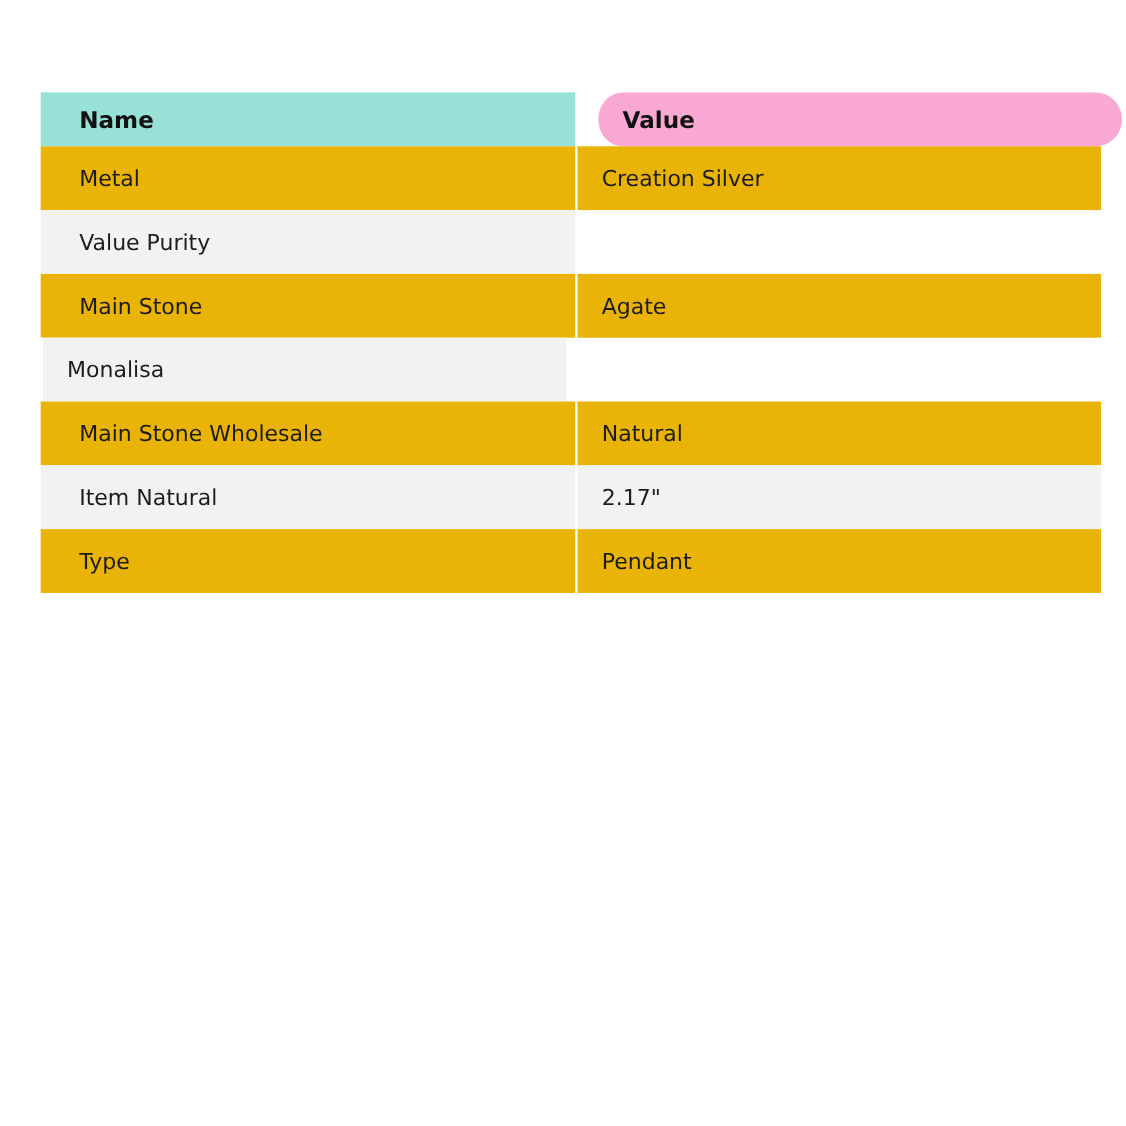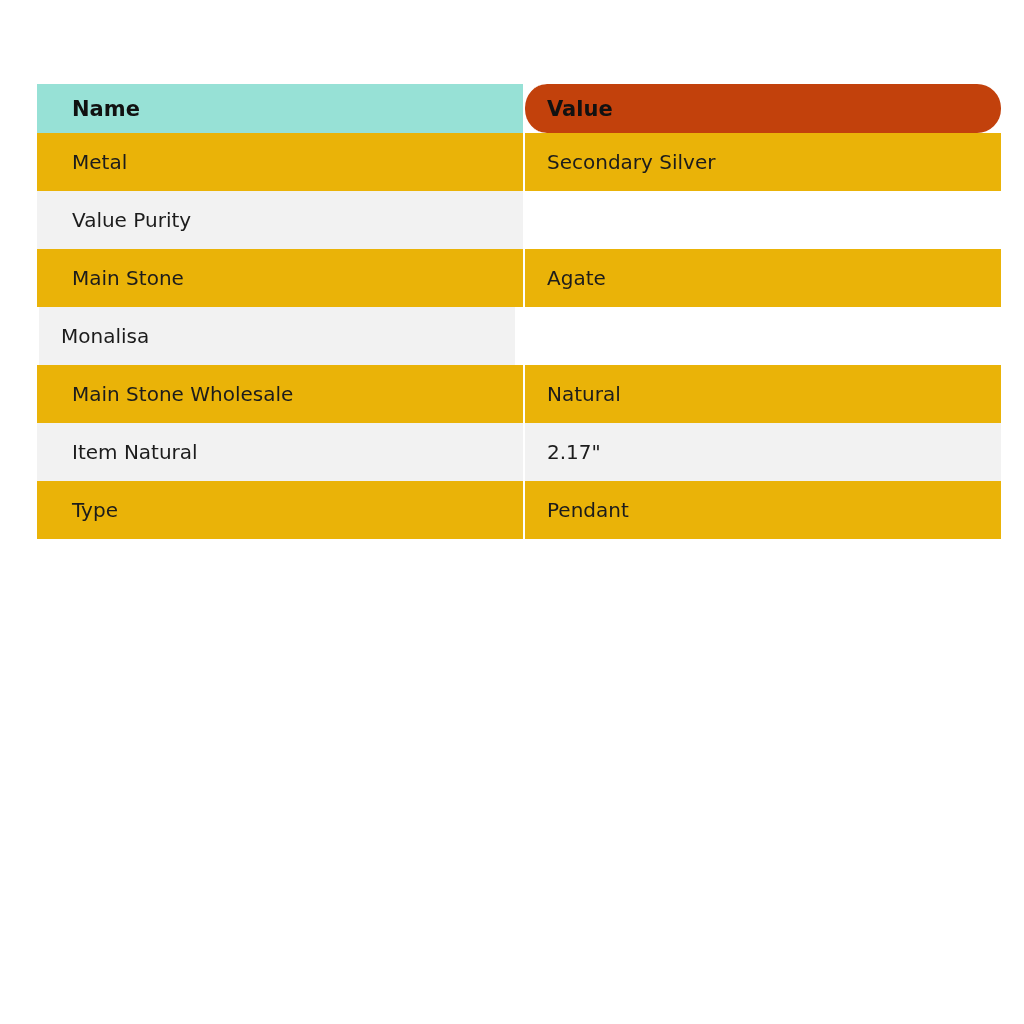--- a/index.html
+++ b/index.html
@@ -13,20 +13,21 @@
   .spec-table {
     position: absolute;
     left: 37px;
     top: 84px;
     width: 964px;
     border-collapse: collapse;
   }
   .spec-table .header-row {
     display: flex;
     height: 49px;
+    gap: 19px;
   }
   .spec-table .header-cell {
     display: flex;
     align-items: center;
     font-size: 21px;
     font-weight: 600;
     color: #111111;
   }
   .spec-table .row {
     display: flex;
@@ -44,26 +45,26 @@
     color: #1c1c1c;
     background: #eab308;
   }
 </style>
 </head>
 <body>
 
 <div class="spec-table">
   <div class="header-row">
     <div class="header-cell col-name" style="background: rgb(151, 225, 214);">Name</div>
-    <div class="header-cell col-value" style="background: #c2410c; border-radius: 24px;">Value</div>
+    <div class="header-cell col-value" style="background: #f9a8d4; border-radius: 24px;">Value</div>
   </div>
   <div id="rows-container">
       <div class="row">
         <div class="cell col-name">Metal</div>
-        <div class="cell col-value">Secondary Silver</div>
+        <div class="cell col-value">Creation Silver</div>
       </div>
       <div class="row striped">
         <div class="cell col-name">Value Purity</div>
       </div>
       <div class="row">
         <div class="cell col-name">Main Stone</div>
         <div class="cell col-value">Agate</div>
       </div>
       <div class="row striped">
         <div class="cell col-value">Monalisa</div>

